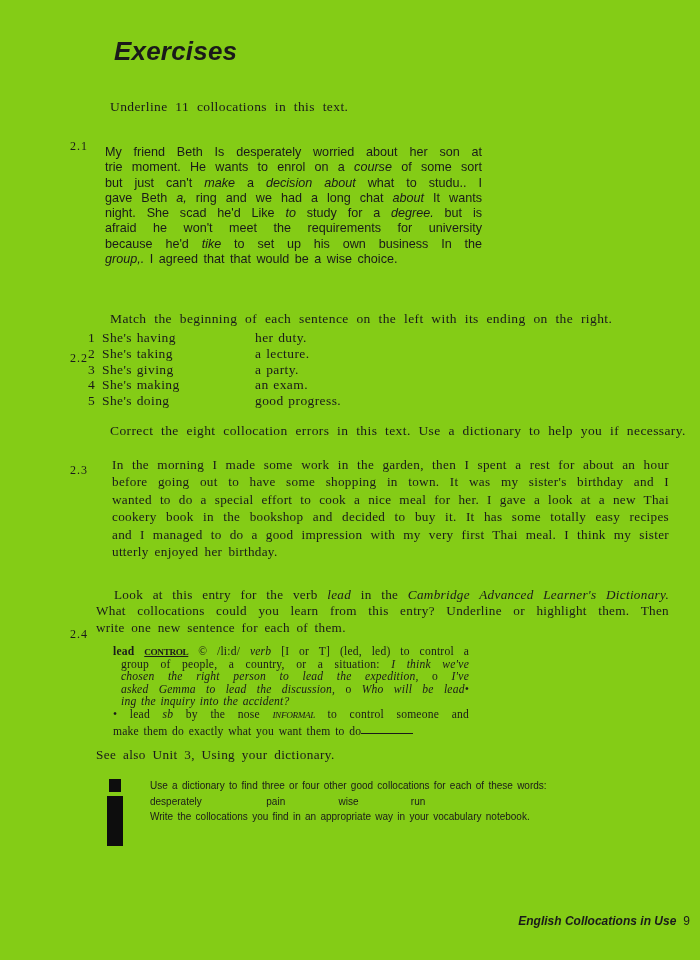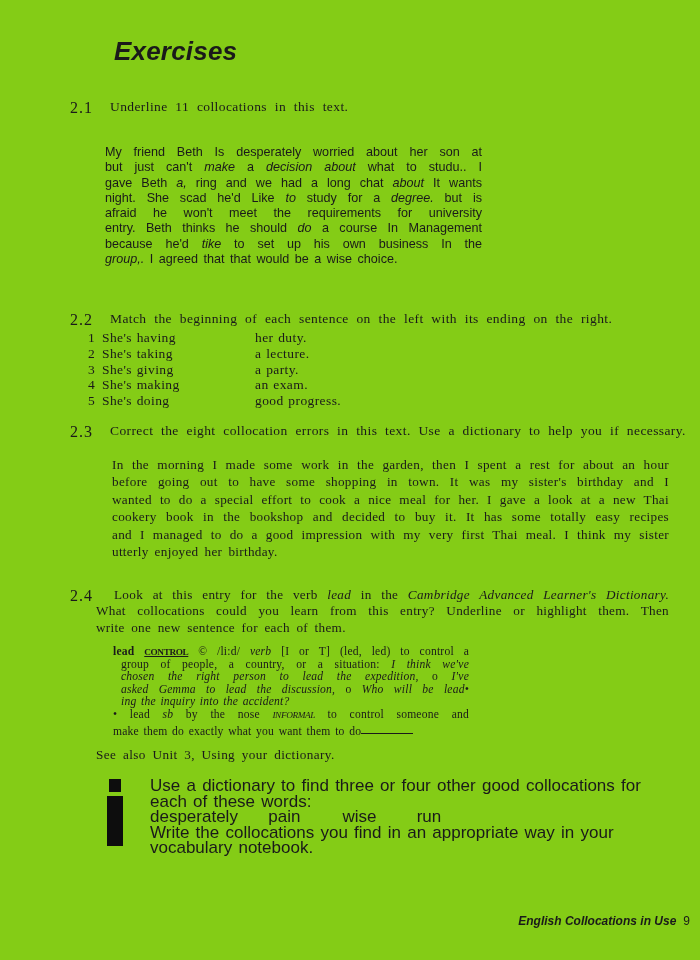--- a/index.html
+++ b/index.html
@@ -22,21 +22,21 @@
 
   
   .page-heading{
     left:114px;top:36px;
     font-family:"Liberation Sans", sans-serif;
     font-weight:bold;font-style:italic;
     font-size:26px;letter-spacing:0.2px;
   }
 
   
-  .sec-num{left:70px;font-size:16px;letter-spacing:1px;}
+  .sec-num{left:70px;font-size:12px;letter-spacing:1px;margin-top:40px;}
   .sec-instr{left:110px;font-size:13.5px;word-spacing:4px;letter-spacing:0.4px;white-space:nowrap;}
 
   
   .quote21{
     left:105px;top:145px;width:377px;
     font-family:"Liberation Sans", sans-serif;
     font-size:12.6px;line-height:15.3px;
     word-spacing:2px;
   }
   
@@ -70,21 +70,21 @@
 
   .see-also{left:96px;top:747px;font-size:13.2px;word-spacing:3px;letter-spacing:0.4px;}
 
   
   .note-icon{left:107px;top:779px;width:16px;height:67px;}
   .note-icon .dot{position:absolute;left:2px;top:0;width:12px;height:13px;background:#0d0d0d;}
   .note-icon .bar{position:absolute;left:0;top:17px;width:16px;height:50px;background:#0d0d0d;}
   .note-text{
     left:150px;top:778px;width:520px;
     font-family:"Liberation Sans", sans-serif;
-    font-size:17px;line-height:15.6px;word-spacing:1.5px;
+    font-size:10px;line-height:15.6px;word-spacing:1.5px;
   }
   .note-words span{display:inline-block;}
   .note-words .w0{width:112px;}
   .note-words .w1{width:68px;}
   .note-words .w2{width:68px;}
 
   
   .footer{
     right:10px;top:914px;
     font-family:"Liberation Sans", sans-serif;
@@ -97,25 +97,25 @@
 <body>
 
 <div class="page">
 
   <div class="abs page-heading">Exercises</div>
 
   <div class="abs sec-num" style="top:99px;">2.1</div>
   <div class="abs sec-instr" style="top:99px;">Underline 11 collocations in this text.</div>
   <div class="abs quote21">
     <div class="jline"><span>My friend Beth Is desperately worried about her son at</span></div>
+    <div class="jline"><span>trie moment. He wants to enrol on a </span><span class="it">course</span><span> of some sort</span></div>
     <div class="jline"><span>but just can't </span><span class="it">make</span><span> a </span><span class="it">decision about</span><span> what to studu.. I</span></div>
     <div class="jline"><span>gave Beth </span><span class="it">a,</span><span> ring and we had a long chat </span><span class="it">about</span><span> It wants</span></div>
     <div class="jline"><span>night. She scad he'd Like </span><span class="it">to</span><span> study for a </span><span class="it">degree.</span><span> but is</span></div>
     <div class="jline"><span>afraid he won't meet the requirements for university</span></div>
-    <div class="jline"><span>entry. Beth thinks he should </span><span class="it">do</span><span> a course In Management</span></div>
     <div class="jline"><span>because he'd </span><span class="it">tike</span><span> to set up his own business In the</span></div>
     <div><span class="it">group,.</span><span> I agreed that that would be a wise choice.</span></div>
   </div>
 
   <div class="abs sec-num" style="top:311px;">2.2</div>
   <div class="abs sec-instr" style="top:311px;">Match the beginning of each sentence on the left with its ending on the right.</div>
   <div class="abs match-list">
     <div class="match-row">
       <span class="mnum">1</span>
       <span class="mleft">She's having</span>

